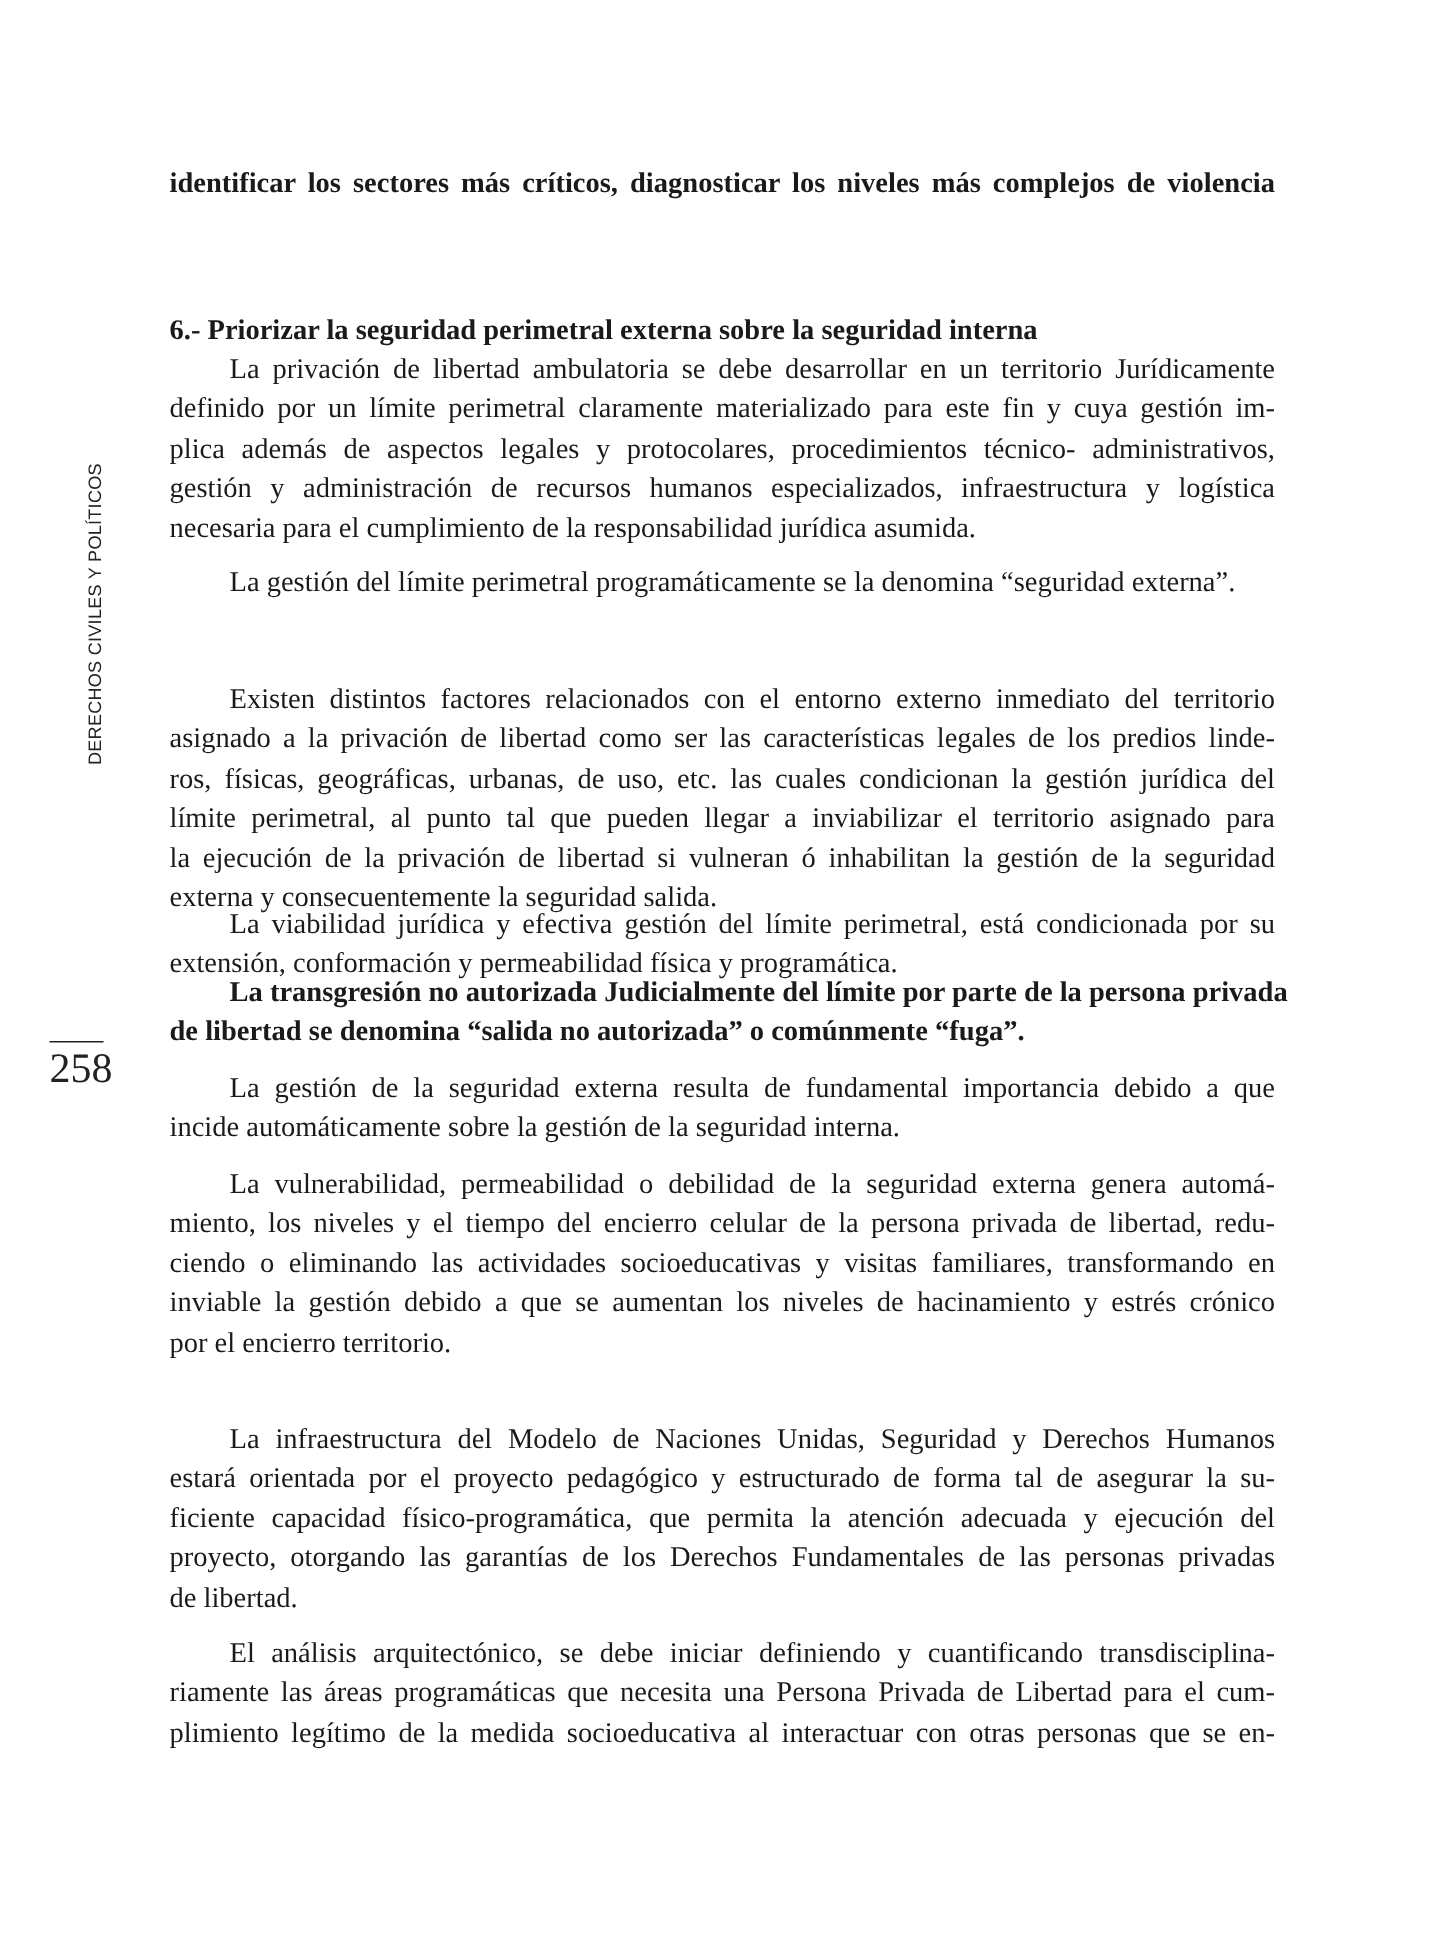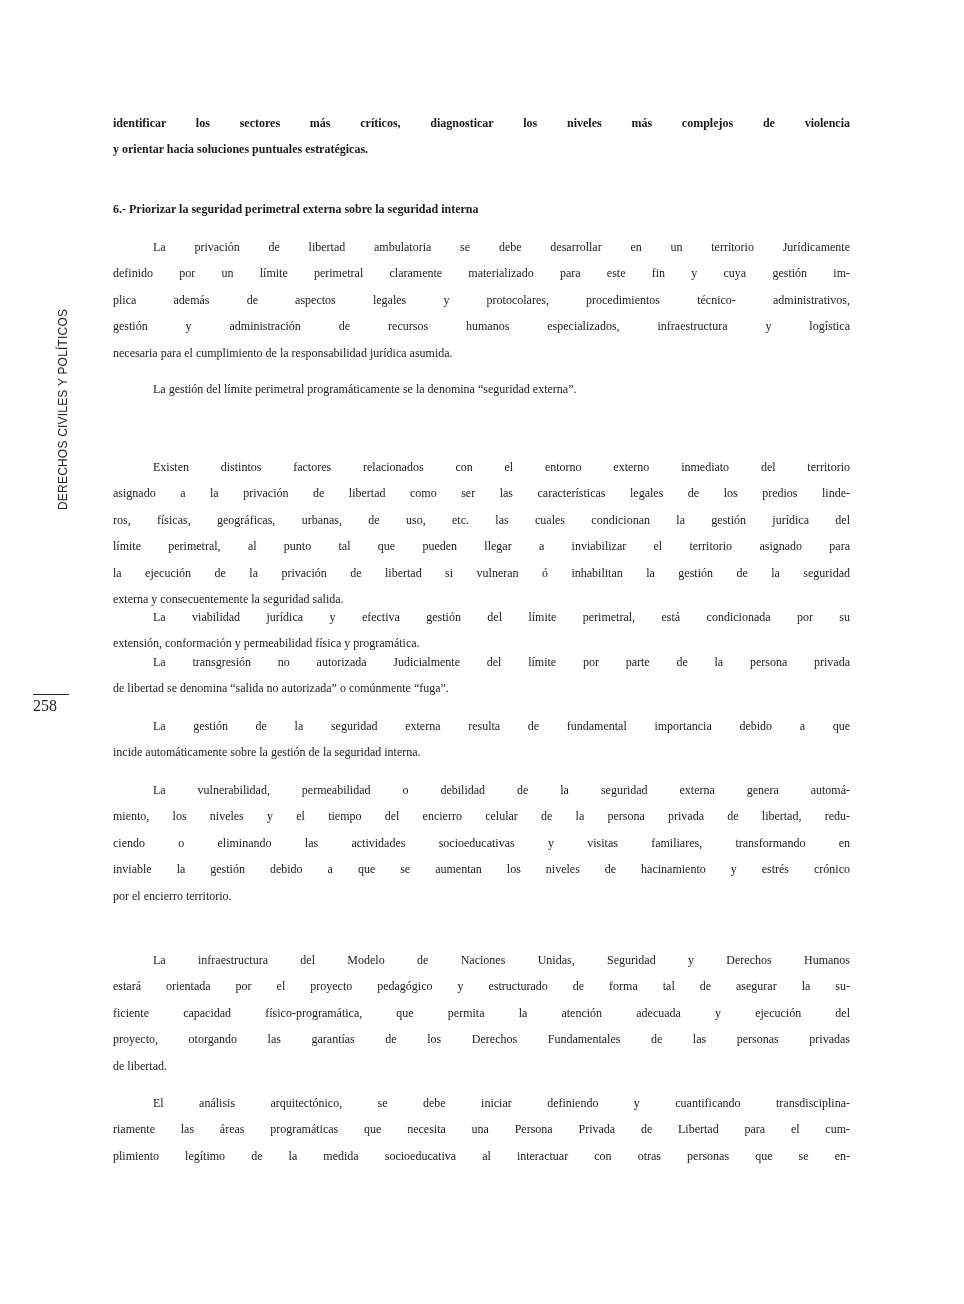--- a/index.html
+++ b/index.html
@@ -37,33 +37,33 @@
       left: 33px;
       top: 694px;
       width: 36px;
       height: 1px;
       background: #222;
     }
     .page-number {
       position: absolute;
       left: 33px;
       top: 697px;
-      font-size: 16px;
+      font-size: 28px;
       color: #222;
     }
     .text-block {
       position: absolute;
       left: 113px;
       width: 737px;
     }
     .line {
       display: block;
       height: 26.4px;
       line-height: 26.4px;
-      font-size: 12px;
+      font-size: 19px;
       text-align: justify;
       text-align-last: justify;
       white-space: nowrap;
       overflow: visible;
     }
     .line.last {
       text-align-last: left;
     }
     .line.indent {
       text-indent: 40px;
@@ -76,24 +76,23 @@
 <body>
 
 <div class="page">
 
   <div class="side-title">DERECHOS CIVILES  Y POLÍTICOS</div>
   <div class="page-rule"></div>
   <div class="page-number">258</div>
 
   <div class="text-block" style="top:110px;">
     <span class="line bold">identificar los sectores más críticos, diagnosticar los niveles más complejos de violencia</span>
-    <span class="line bold last">y orientar hacia soluciones puntuales estratégicas.</span>
   </div>
 
-  <div class="text-block" style="top:196px;">
+  <div class="text-block" style="top:208px;">
     <span class="line bold last">6.- Priorizar la seguridad perimetral externa sobre la seguridad interna</span>
   </div>
 
   <div class="text-block" style="top:234px;">
     <span class="line indent">La privación de libertad ambulatoria se debe desarrollar en un territorio Jurídicamente</span>
     <span class="line">definido por un límite perimetral claramente materializado para este fin y cuya gestión im-</span>
     <span class="line">plica además de aspectos legales y protocolares, procedimientos técnico- administrativos,</span>
     <span class="line">gestión y administración de recursos humanos especializados, infraestructura y logística</span>
     <span class="line last">necesaria para el cumplimiento de la responsabilidad jurídica asumida.</span>
   </div>
@@ -109,21 +108,21 @@
     <span class="line">límite perimetral, al punto tal que pueden llegar a inviabilizar el territorio asignado para</span>
     <span class="line">la ejecución de la privación de libertad si vulneran ó inhabilitan la gestión de la seguridad</span>
     <span class="line last">externa y consecuentemente la seguridad salida.</span>
   </div>
 
   <div class="text-block" style="top:604px;">
     <span class="line indent">La viabilidad jurídica y efectiva gestión del límite perimetral, está condicionada por su</span>
     <span class="line last">extensión, conformación y permeabilidad física y programática.</span>
   </div>
 
-  <div class="text-block" style="top:649px;">
+  <div class="text-block" style="top:649px;font-weight:bold;">
     <span class="line indent">La transgresión no autorizada Judicialmente del límite por parte de la persona privada</span>
     <span class="line last">de libertad se denomina “salida no autorizada” o comúnmente “fuga”.</span>
   </div>
 
   <div class="text-block" style="top:713px;">
     <span class="line indent">La gestión de la seguridad externa resulta de fundamental importancia debido a que</span>
     <span class="line last">incide automáticamente sobre la gestión de la seguridad interna.</span>
   </div>
 
   <div class="text-block" style="top:777px;">

